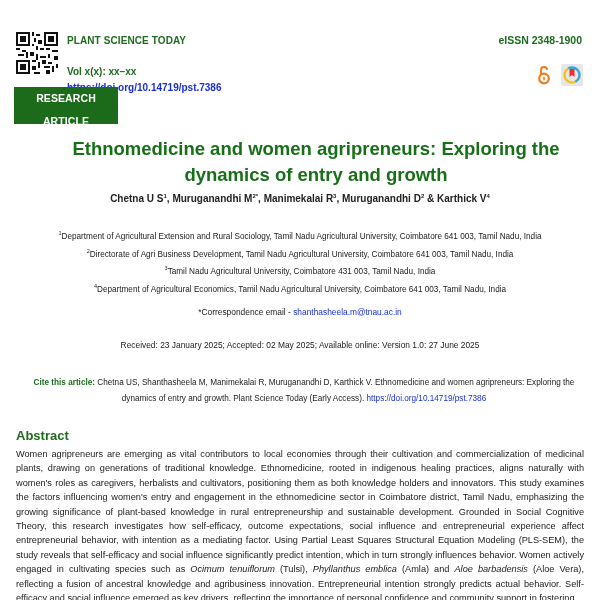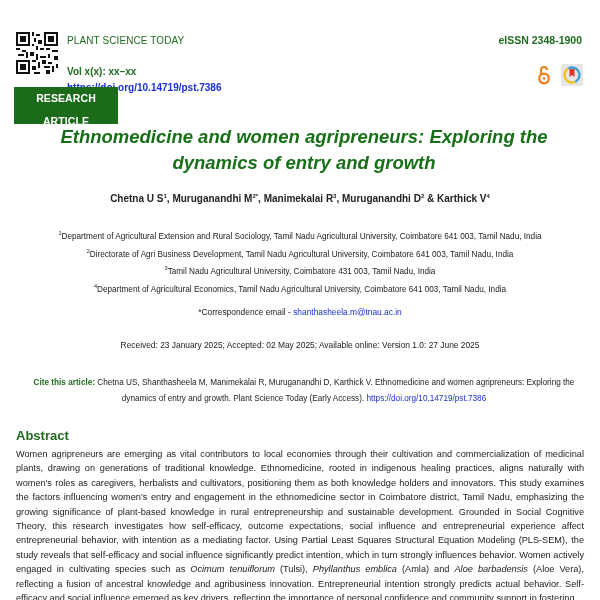--- a/index.html
+++ b/index.html
@@ -1,19 +1,19 @@
 <!DOCTYPE html>
 <html><head>
   <meta charset="utf-8">
   <style>
     html, body { margin: 0; padding: 0; background: #ffffff; }
     body { width: 600px; height: 600px; overflow: hidden; position: relative; font-family: "Liberation Sans", sans-serif; color: #222; }
     .qr { position: absolute; left: 16px; top: 32px; width: 42px; height: 42px; }
     .journal { position: absolute; left: 67px; top: 34px; line-height: 14px; }
-    .journal .jname { color: #1f6b1f; font-weight: normal; font-size: 10px; letter-spacing: 0.1px; }
+    .journal .jname { color: #1f6b1f; font-weight: bold; font-size: 10px; letter-spacing: 0.1px; }
     .journal .jvol { color: #1f6b1f; font-weight: bold; font-size: 10px; margin-top: 17px; }
     .journal .jdoi { color: #1a2fd6; font-weight: bold; font-size: 10px; text-decoration: none; }
     .issn { position: absolute; right: 18px; top: 34px; color: #1f6b1f; font-weight: bold; font-size: 10.5px; }
     .oa-icon { position: absolute; left: 537px; top: 65px; width: 14px; height: 20px; }
     .badge-icon { position: absolute; left: 561px; top: 64px; width: 22px; height: 22px; background: #e6e6e6; border-radius: 2px; }
     .research-tag { position: absolute; left: 14px; top: 87px; width: 104px; height: 37px; background: #1b6b1b; color: #fff; font-weight: bold; font-size: 10.5px; line-height: 23px; text-align: center; letter-spacing: 0.1px; }
     .title { position: absolute; left: 40px; top: 120px; width: 520px; text-align: center; color: #177017; font-weight: bold; font-size: 18.5px; line-height: 26px; }
     .authors { position: absolute; left: 0; top: 193px; width: 600px; text-align: center; font-weight: bold; font-size: 10px; color: #222; }
     .authors sup { font-size: 6px; }
     .affils { position: absolute; left: 0; top: 226px; width: 600px; text-align: center; font-size: 8.2px; line-height: 15px; color: #222; }
@@ -91,21 +91,21 @@
 <div class="badge-icon">
   <svg viewBox="0 0 22 22" width="22" height="22">
     <circle cx="11" cy="11" r="7.5" fill="none" stroke="#3aa3d8" stroke-width="2.4" stroke-dasharray="24 24" transform="rotate(-120 11 11)"></circle>
     <circle cx="11" cy="11" r="7.5" fill="none" stroke="#f2c21b" stroke-width="2.4" stroke-dasharray="0 24 24 0" transform="rotate(-120 11 11)"></circle>
     <path d="M8.5 5 h5 v8 l-2.5 -2 l-2.5 2 z" fill="#e0342d"></path>
   </svg>
 </div>
 
 <div class="research-tag">RESEARCH ARTICLE</div>
 
-<h1 class="title" style="margin:4px;font-style:italic;">
+<h1 class="title" style="margin:16px;">
   <span>Ethnomedicine and women agripreneurs: Exploring the</span><br>
   <span>dynamics of entry and growth</span>
 </h1>
 
 <div class="authors">
   <span>Chetna U S</span><sup>1</sup><span>, </span><span>Muruganandhi M</span><sup>2*</sup><span>, </span><span>Manimekalai R</span><sup>3</sup><span>, </span><span>Muruganandhi D</span><sup>2</sup><span> &amp; </span><span>Karthick V</span><sup>4</sup>
 </div>
 
 <div class="affils">
   <div><sup>1</sup><span>Department of Agricultural Extension and Rural Sociology, Tamil Nadu Agricultural University, Coimbatore 641 003, Tamil Nadu, India</span></div>

